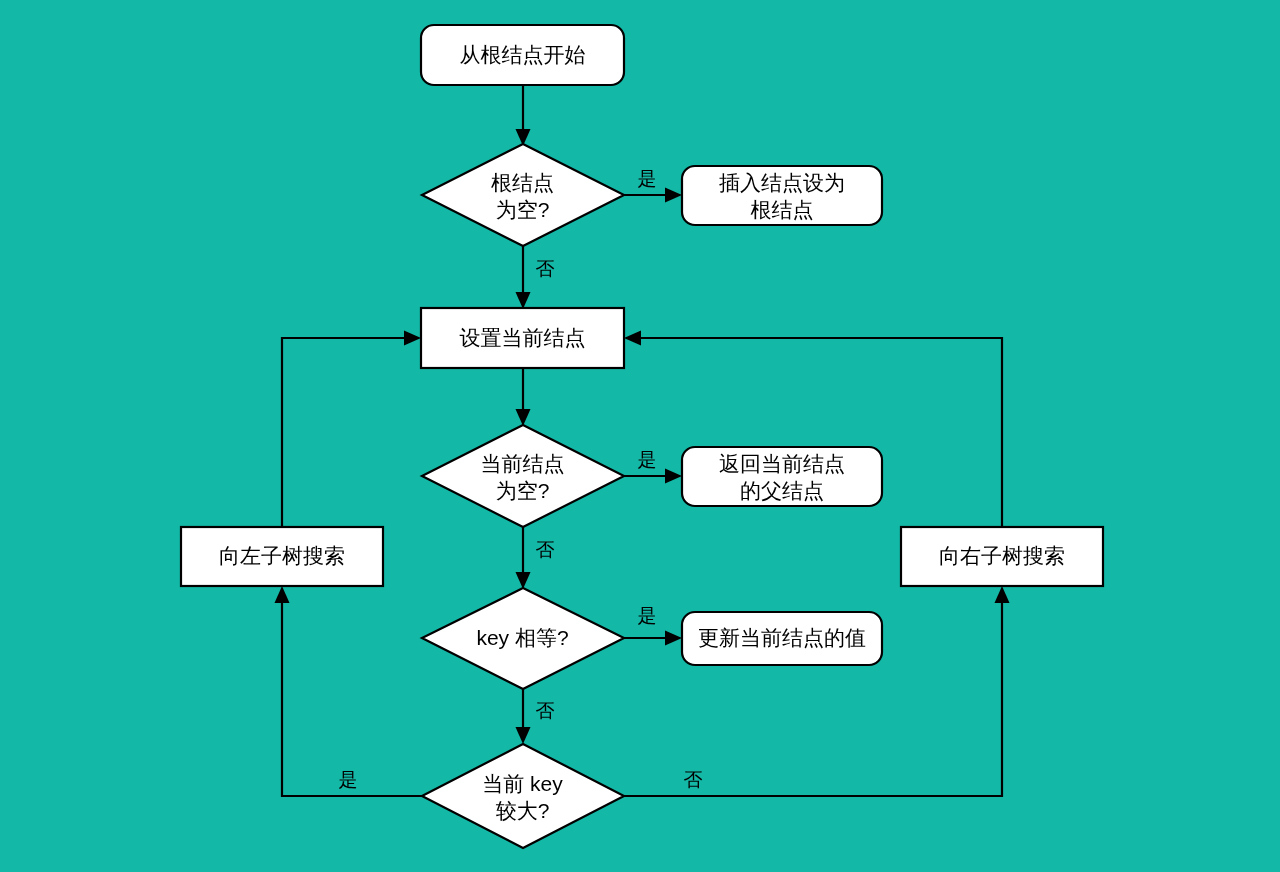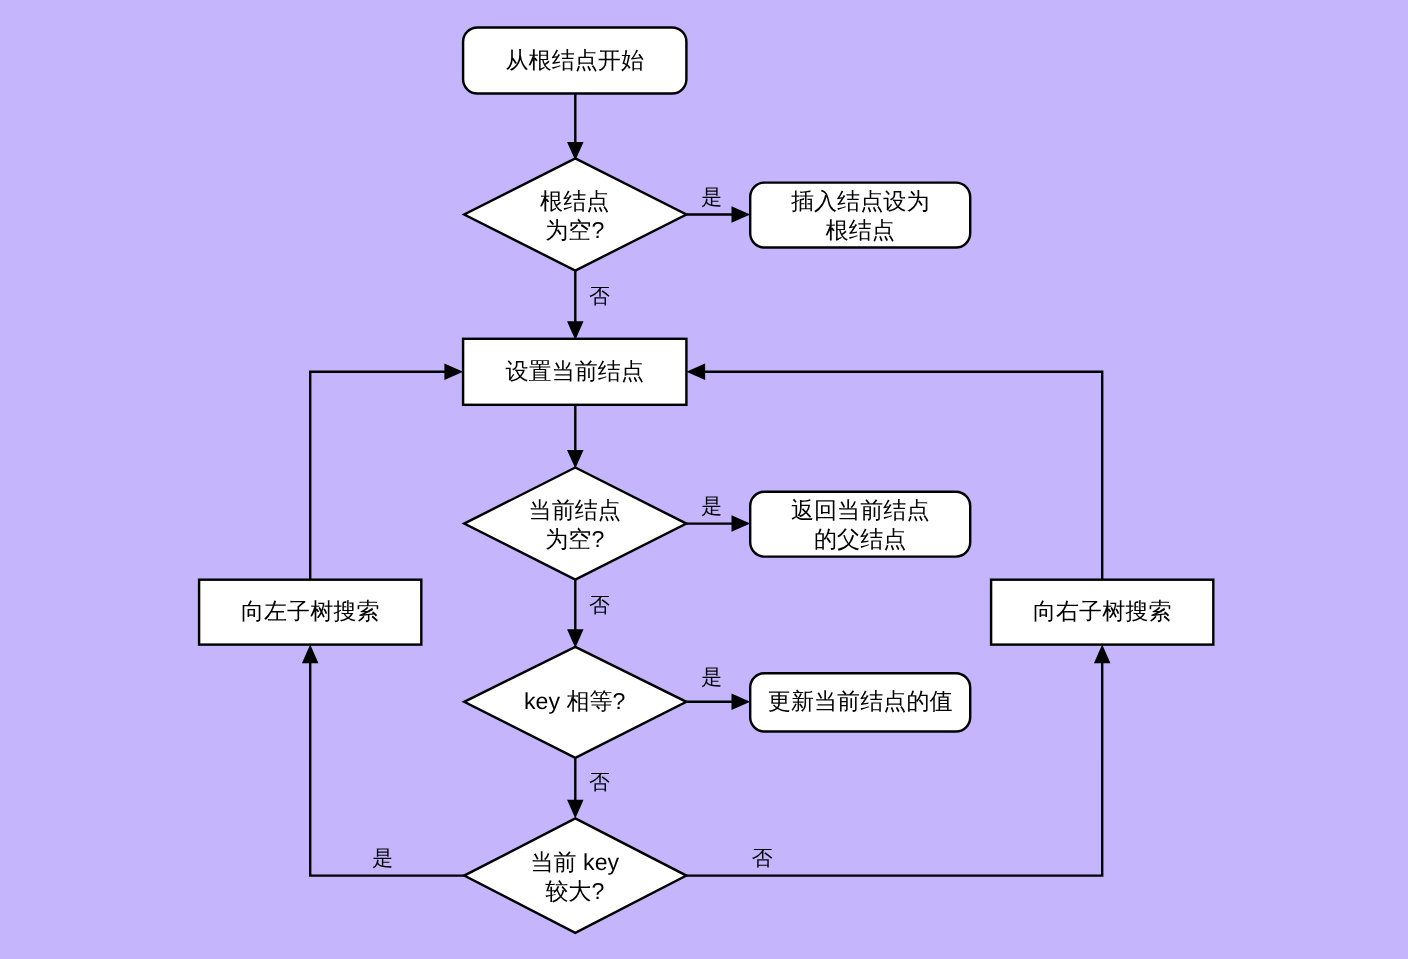--- a/index.html
+++ b/index.html
@@ -10,21 +10,21 @@
   body {
     width: 1280px;
     height: 872px;
     font-family: "Liberation Sans", "DejaVu Sans", sans-serif;
     overflow: hidden;
   }
   #flowchart-root {
     position: relative;
     width: 1280px;
     height: 872px;
-    background: #c4b5fd;
+    background: #14b8a6;
   }
   svg.fc {
     display: block;
     width: 1280px;
     height: 872px;
   }
   .node-shape {
     fill: #ffffff;
     stroke: #000000;
     stroke-width: 2.2;

